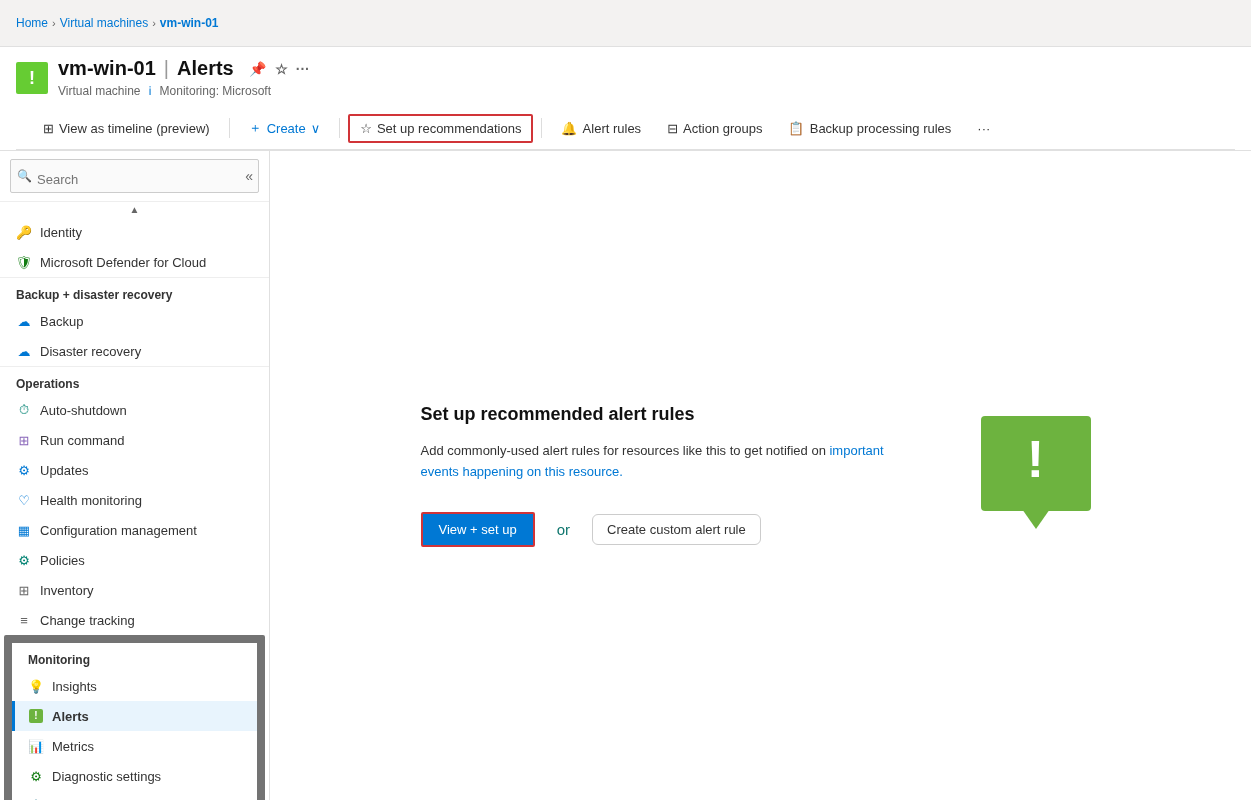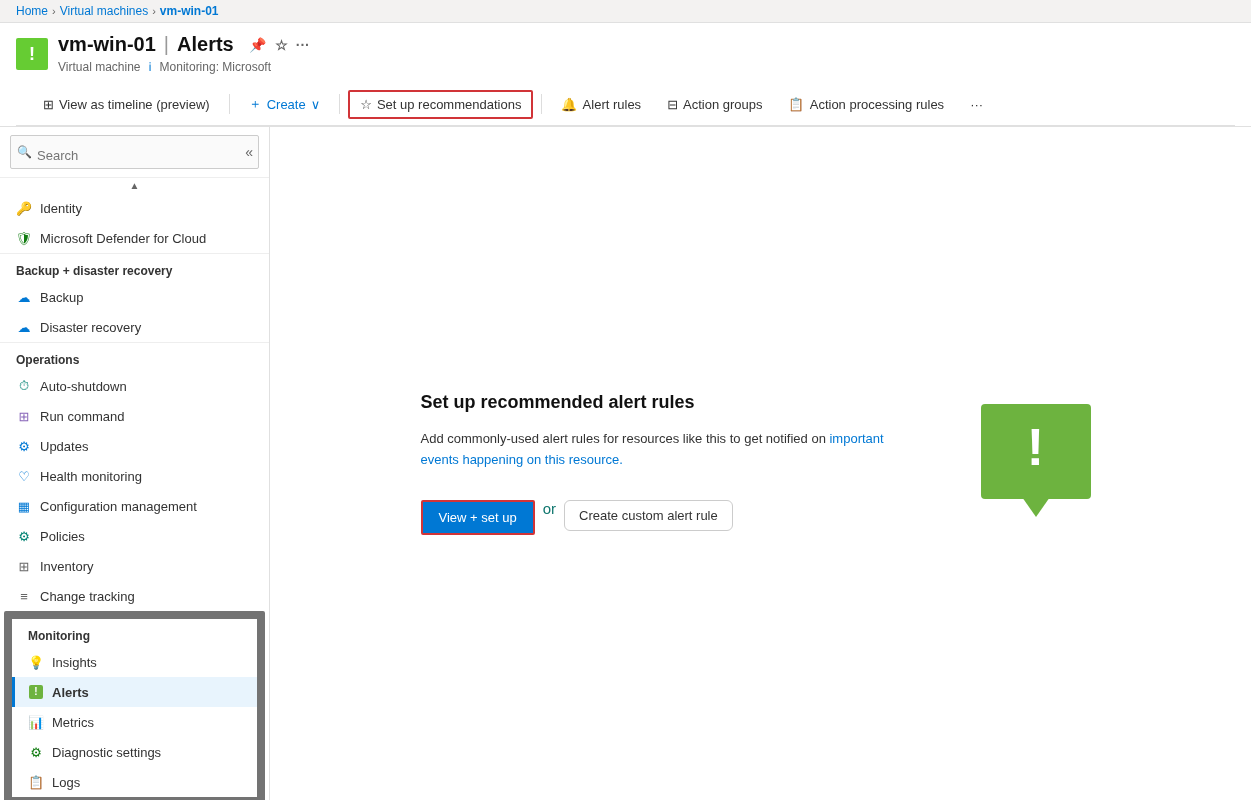--- a/index.html
+++ b/index.html
@@ -1,19 +1,19 @@
 <!DOCTYPE html>
 <html><head>
   <meta charset="utf-8">
   <style>
     * { box-sizing: border-box; margin: 0; padding: 0; }
     body { font-family: 'Segoe UI', Arial, sans-serif; font-size: 13px; color: #333; background: #f3f2f1; display: flex; flex-direction: column; height: 800px; overflow: hidden; }
 
     
-    .breadcrumb { background: #f3f2f1; padding: 4px 16px; font-size: 12px; color: #0078d4; display: flex; align-items: center; gap: 4px; border-bottom: 1px solid #e0e0e0; }
+    .breadcrumb { background: #f3f2f1; padding: 16px 16px; font-size: 12px; color: #0078d4; display: flex; align-items: center; gap: 4px; border-bottom: 1px solid #e0e0e0; }
     .breadcrumb a { color: #0078d4; text-decoration: none; }
     .breadcrumb .sep { color: #666; font-size: 11px; }
     .breadcrumb .current { color: #0078d4; font-weight: 600; }
 
     
     .page-header { background: #fff; padding: 10px 16px 0 16px; border-bottom: 1px solid #e0e0e0; }
     .page-header-top { display: flex; align-items: center; gap: 10px; padding-bottom: 8px; }
     .resource-icon { width: 32px; height: 32px; background: #6c3; display: flex; align-items: center; justify-content: center; border-radius: 2px; flex-shrink: 0; }
     .resource-icon .excl { color: white; font-weight: 900; font-size: 18px; }
     .page-title-group { display: flex; flex-direction: column; }
@@ -53,21 +53,21 @@
     .sidebar-section-highlight { border: 8px solid #737373; margin: 0 4px; border-radius: 2px; }
     .sidebar-section-highlight .sidebar-section-header { border-top: none; }
 
     
     .content-area { flex: 1; display: flex; align-items: center; justify-content: center; background: #fff; overflow: auto; }
     .empty-state { display: flex; align-items: center; gap: 80px; padding: 40px; }
     .empty-state-text { flex: 1; }
     .empty-state-title { font-size: 18px; font-weight: 600; color: #111; margin-bottom: 16px; }
     .empty-state-desc { font-size: 13px; color: #333; margin-bottom: 29px; line-height: 1.6; max-width: 480px; }
     .empty-state-desc a { color: #0078d4; text-decoration: none; }
-    .empty-state-actions { display: flex; align-items: flex-start; gap: 8px; }
+    .empty-state-actions { display: flex; align-items: center; gap: 22px; }
     .btn-primary { background: #0078d4; color: #fff; border: none; padding: 8px 16px; font-size: 13px; cursor: pointer; border-radius: 2px; border: 2px solid #d13438; }
     .btn-secondary { background: #fff; color: #333; border: 1px solid #ccc; padding: 7px 14px; font-size: 13px; cursor: pointer; border-radius: 6px; }
     .or-text { color: #0f766e; font-size: 15px; }
 
     
     .alert-illustration { width: 120px; height: 120px; position: relative; flex-shrink: 0; }
     .alert-box { width: 110px; height: 95px; background: #6db33f; border-radius: 4px; display: flex; align-items: center; justify-content: center; position: relative; }
     .alert-box::after { content: ''; position: absolute; bottom: -18px; left: 50%; transform: translateX(-50%); width: 0; height: 0; border-left: 14px solid transparent; border-right: 14px solid transparent; border-top: 20px solid #6db33f; }
     .alert-box .big-excl { color: white; font-size: 52px; font-weight: 900; line-height: 1; margin-top: -8px; }
   </style>
@@ -126,21 +126,21 @@
     <button class="toolbar-btn">
       <span>🔔</span>
       <span>Alert rules</span>
     </button>
     <button class="toolbar-btn">
       <span>⊟</span>
       <span>Action groups</span>
     </button>
     <button class="toolbar-btn">
       <span>📋</span>
-      <span>Action processing rules</span>
+      <span>Backup processing rules</span>
     </button>
     <button class="toolbar-btn">
       <span>···</span>
     </button>
   </div>
 </div>
 
 <div class="main-layout">
 
   <div class="sidebar">

